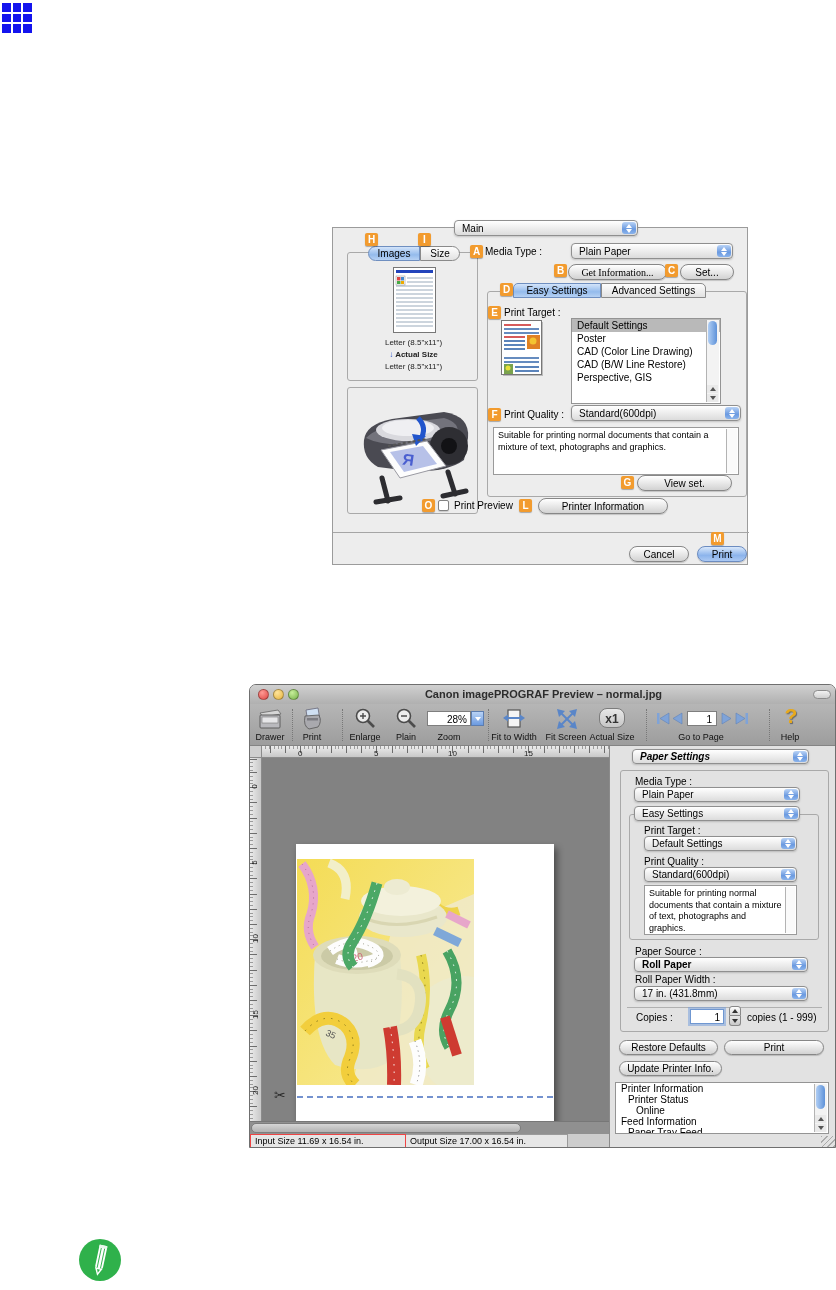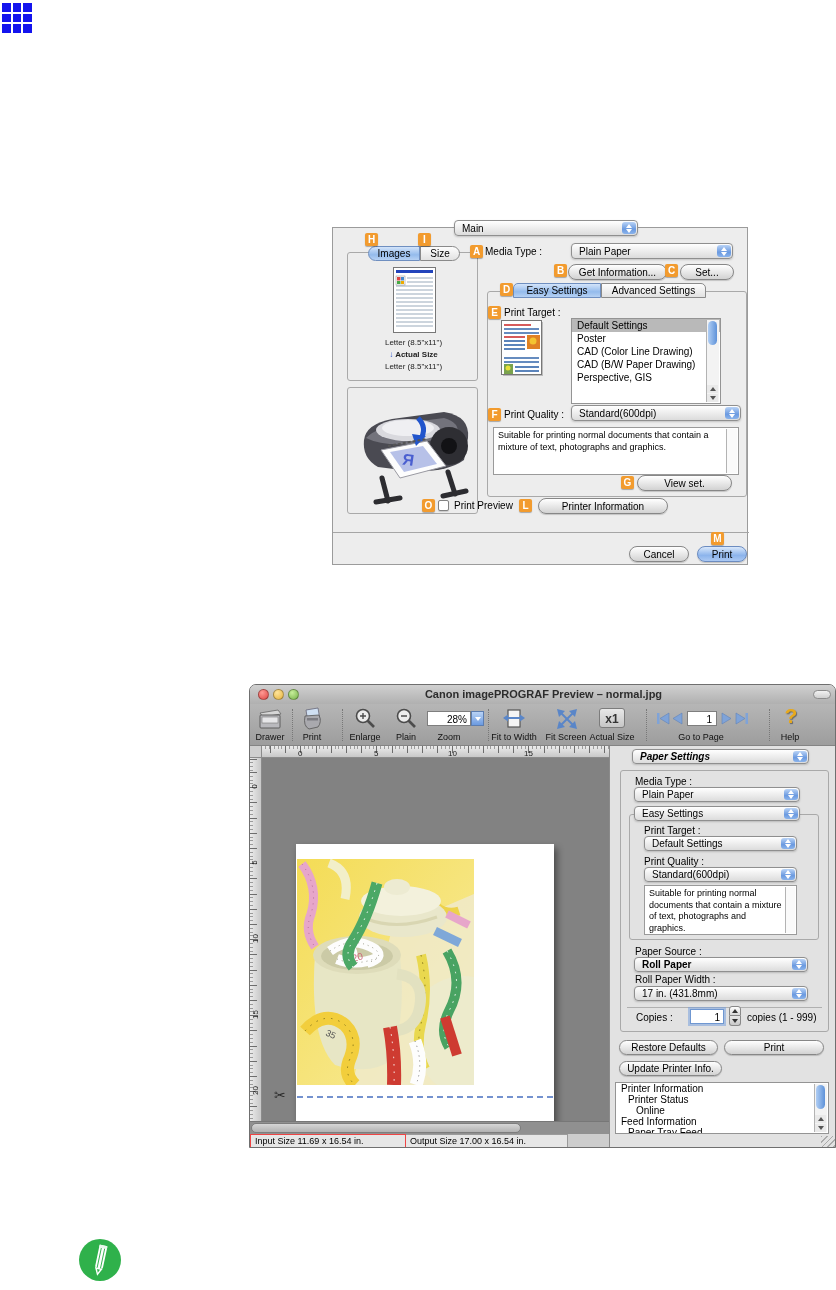--- a/index.html
+++ b/index.html
@@ -134,21 +134,21 @@
     </div>
 
     <div class="txt a" style="left:152px;top:18px;">Media Type :</div>
     <div class="pop a" style="left:238px;top:15px;width:162px;">
       <span>Plain Paper</span>
       <span class="cap">
           <i class="u"></i>
           <i class="d"></i>
         </span>
     </div>
-    <div class="pill a" style="left:235px;top:36px;width:99px;">Get Information...</div>
+    <div class="pill a" style="left:235px;top:36px;width:99px;font-family:Liberation Serif, serif;">Get Information...</div>
     <div class="pill a" style="left:347px;top:36px;width:54px;">Set...</div>
 
     <div class="gbox a" style="left:154px;top:63px;width:260px;height:206px;background:#EDEDED;"></div>
     <div class="tab sel a" style="left:180px;top:55px;width:88px;border-radius:5px 0 0 0;">Easy Settings</div>
     <div class="tab a" style="left:268px;top:55px;width:105px;border-radius:0 5px 0 0;">Advanced Settings</div>
 
     <div class="txt a" style="left:171px;top:79px;">Print Target :</div>
 
     <svg class="a" style="left:168px;top:92px;" width="43" height="57" viewBox="0 0 43 57">
       <rect x="2" y="2" width="40" height="54" fill="#bbb"></rect>
@@ -169,21 +169,21 @@
       <rect x="26" y="15" width="13" height="14" fill="#E08124"></rect>
       <circle cx="32" cy="21" r="3.5" fill="#F4C430"></circle>
       <rect x="3" y="44" width="9" height="10" fill="#7aa34d"></rect>
       <circle cx="7" cy="48" r="2.5" fill="#e7e03a"></circle>
     </svg>
 
     <div class="lb a" style="left:238px;top:90px;width:150px;height:86px;">
       <div class="lbi sel">Default Settings</div>
       <div class="lbi">Poster</div>
       <div class="lbi">CAD (Color Line Drawing)</div>
-      <div class="lbi">CAD (B/W Paper Drawing)</div>
+      <div class="lbi">CAD (B/W Line Restore)</div>
       <div class="lbi">Perspective, GIS</div>
       <div class="sb">
         <div class="sbt"></div>
         <div class="sbarr" style="bottom:9px;">
             <span class="tri-u"></span>
           </div>
         <div class="sbarr" style="bottom:0;">
             <span class="tri-d"></span>
           </div>
       </div>
@@ -277,21 +277,21 @@
           <polygon points="2,2 10,4 4,10"></polygon>
             <polygon points="22,2 20,10 14,4"></polygon>
           <polygon points="2,22 4,14 10,20"></polygon>
             <polygon points="22,22 14,20 20,14"></polygon>
         </g>
         <line x1="5" y1="5" x2="19" y2="19" stroke="#5a86c8" stroke-width="2"></line>
         <line x1="19" y1="5" x2="5" y2="19" stroke="#5a86c8" stroke-width="2"></line>
       </svg>
       <div class="toollbl a" style="left:316px;top:28px;">Fit Screen</div>
 
-      <div class="a" style="left:349px;top:4px;width:26px;height:20px;background:linear-gradient(#e8e8e8,#c6c6c6);border:1px solid #7c7c7c;border-radius:3px;font-size:12px;font-weight:bold;color:#333;text-align:center;line-height:20px;">x1</div>
+      <div class="a" style="left:349px;top:4px;width:26px;height:20px;background:linear-gradient(#e8e8e8,#c6c6c6);border:1px solid #7c7c7c;border-radius:8px;font-size:12px;font-weight:bold;color:#333;text-align:center;line-height:20px;">x1</div>
       <div class="toollbl a" style="left:362px;top:28px;">Actual Size</div>
 
       <svg class="a" style="left:406px;top:7px;" width="14" height="15" viewBox="0 0 14 15">
         <rect x="1" y="2" width="2.5" height="11" fill="#7fa3d8"></rect>
           <polygon points="13,2 13,13 4,7.5" fill="#7fa3d8" stroke="#5f83b8" stroke-width="0.6"></polygon>
       </svg>
       <svg class="a" style="left:421px;top:7px;" width="12" height="15" viewBox="0 0 12 15">
         <polygon points="11,2 11,13 2,7.5" fill="#7fa3d8" stroke="#5f83b8" stroke-width="0.6"></polygon>
       </svg>
       <div class="a" style="left:437px;top:7px;width:30px;height:15px;background:#fff;border:1px solid #7e7e7e;font-size:10px;text-align:right;line-height:15px;padding-right:4px;">1</div>

